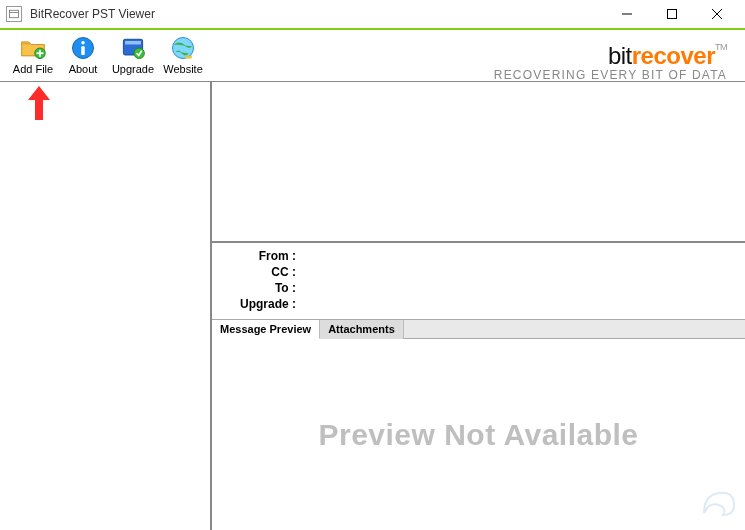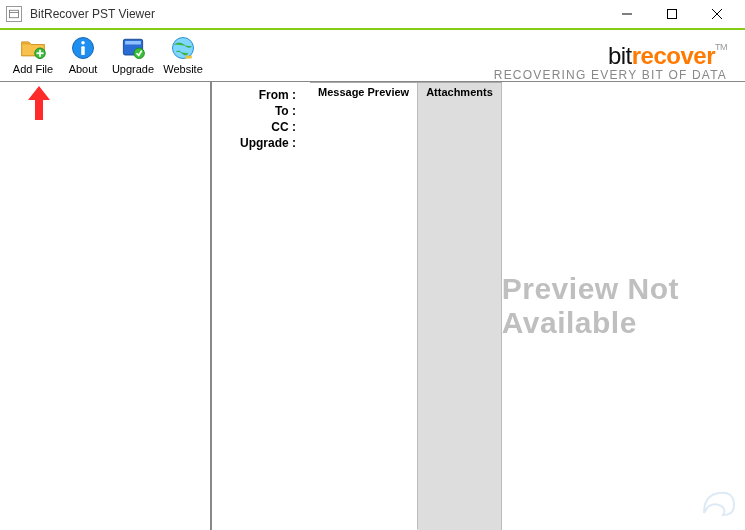--- a/index.html
+++ b/index.html
@@ -17,21 +17,21 @@
     .tool-label { margin-top: 1px; }
     .brand { position: absolute; right: 18px; top: 12px; text-align: right; }
     .brand-name { font-size: 24px; font-weight: 500; color: #111; letter-spacing: -0.5px; }
     .brand-name .bit { font-weight: 400; }
     .brand-name .orange { color: #ff7a00; font-weight: 600; }
     .brand-name .tm { font-size: 9px; vertical-align: top; color: #999; font-weight: 400; }
     .brand-tag { font-size: 12px; color: #888; letter-spacing: 1.2px; margin-top: -2px; margin-left: 12px; }
     .content { display: flex; height: calc(530px - 82px); }
     .left-pane { width: 212px; border-right: 2px solid #888; background: #fff; position: relative; }
     .arrow-annot { position: absolute; left: 28px; top: 4px; }
-    .right-pane { flex: 1; display: flex; flex-direction: row; border-left: 0; }
+    .right-pane { flex: 1; display: flex; flex-direction: column; border-left: 0; }
     .list-box { height: 162px; border-bottom: 2px solid #888; background: #fff; margin: -1px 0 0 0; }
     .headers-box { padding: 6px 10px 6px 10px; font-size: 12px; }
     .hdr-row { display: flex; margin-bottom: 2px; }
     .hdr-label { width: 78px; text-align: right; font-weight: 700; color: #000; padding-right: 4px; }
     .hdr-val { flex: 1; }
     .tabs { display: flex; font-size: 11px; font-weight: 700; border-top: 1px solid #aaa; }
     .tab { padding: 3px 8px; background: #e6e6e6; border-right: 1px solid #bbb; }
     .tab.active { background: #fff; border-bottom: 1px solid #fff; }
     .tab.inactive { background: #ddd; }
     .tabs-line { border-bottom: 1px solid #aaa; flex:1; background:#e9e9e9; }
@@ -134,25 +134,25 @@
     </div>
   </div>
   <div class="right-pane">
     <div class="list-box"></div>
     <div class="headers-box">
       <div class="hdr-row">
           <div class="hdr-label">From :</div>
           <div class="hdr-val"></div>
         </div>
       <div class="hdr-row">
-          <div class="hdr-label">To :</div>
+          <div class="hdr-label">CC :</div>
           <div class="hdr-val"></div>
         </div>
       <div class="hdr-row">
-          <div class="hdr-label">CC :</div>
+          <div class="hdr-label">To :</div>
           <div class="hdr-val"></div>
         </div>
       <div class="hdr-row">
           <div class="hdr-label">Upgrade :</div>
           <div class="hdr-val"></div>
         </div>
     </div>
     <div class="tabs">
       <div class="tab active">Message Preview</div>
       <div class="tab inactive">Attachments</div>

